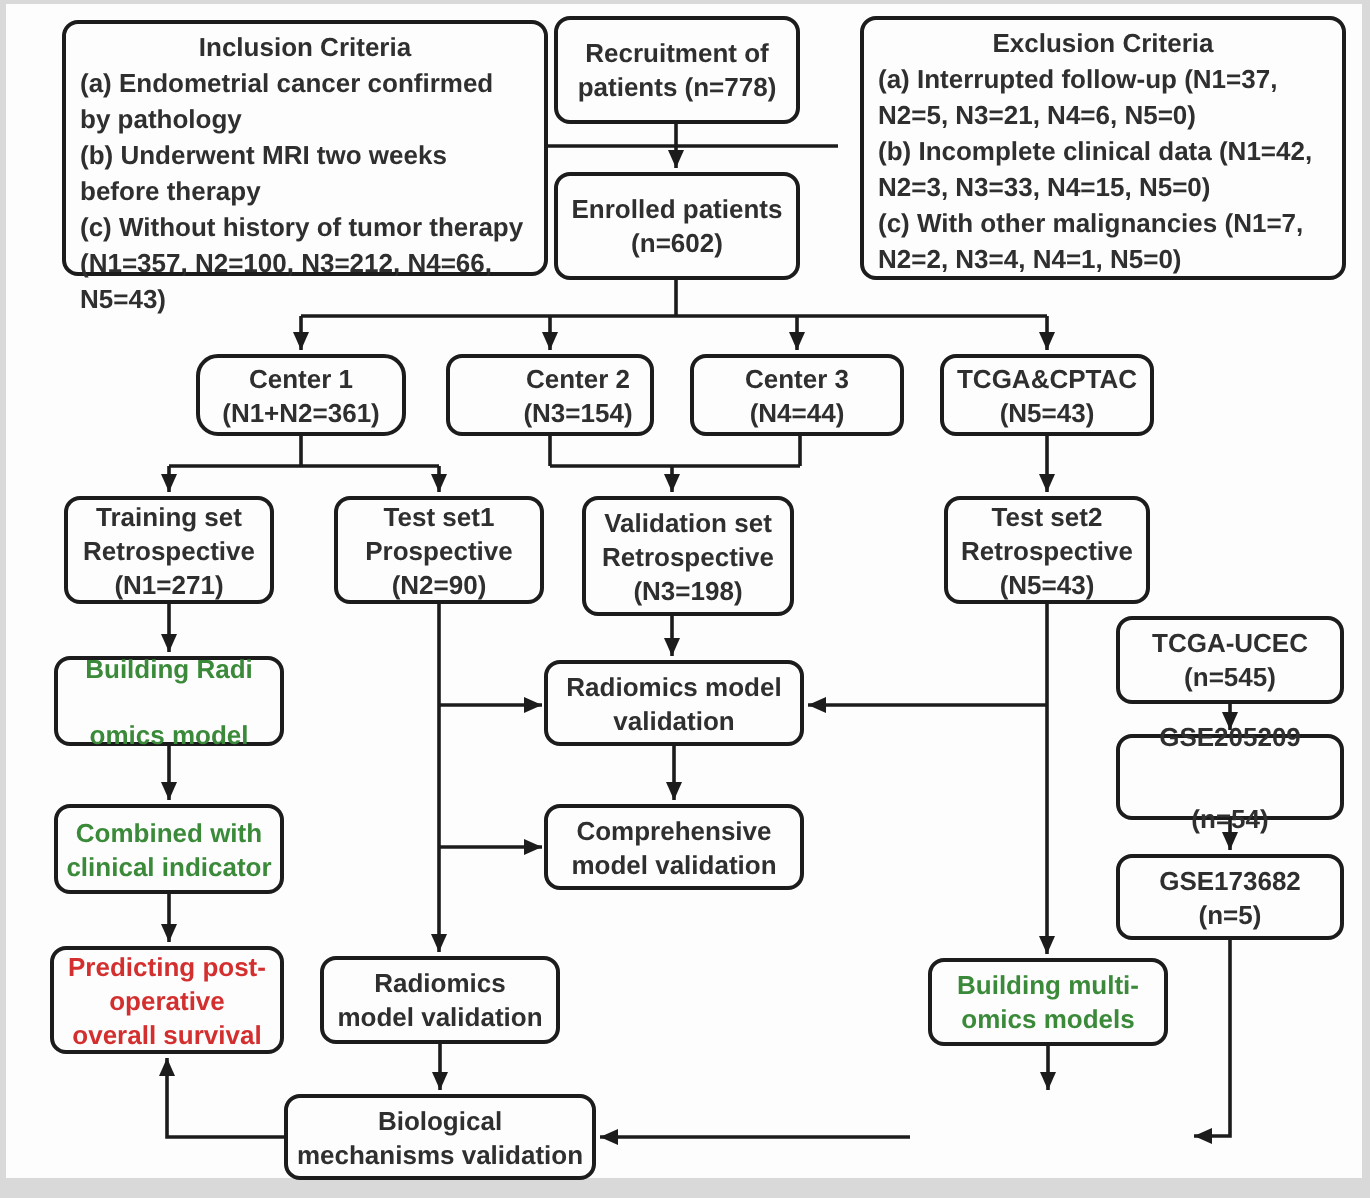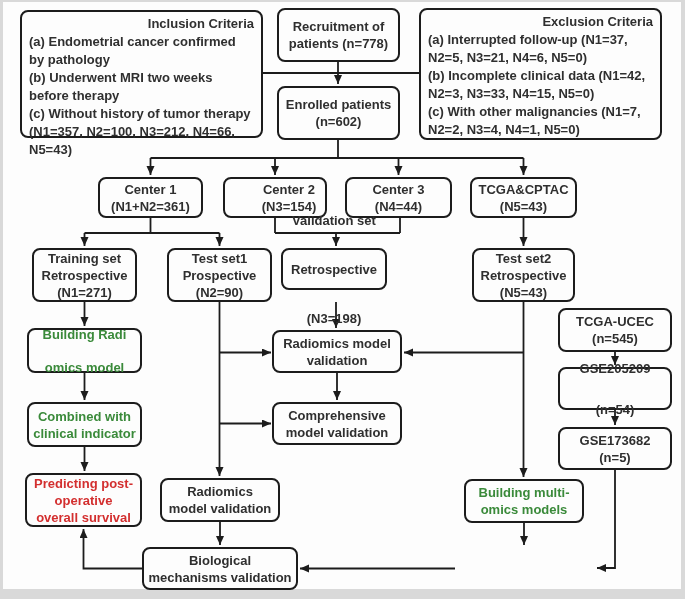--- a/index.html
+++ b/index.html
@@ -9,21 +9,21 @@
   #wires{position:absolute;left:0;top:0;width:685px;height:599px;}
   .wire{fill:none;stroke:#1c1c1c;stroke-width:1.8;}
   .node{
     position:absolute;box-sizing:border-box;
     background:#fdfdfd;border:2px solid #1c1c1c;border-radius:8px;
     display:flex;flex-direction:column;justify-content:center;align-items:center;
     text-align:center;color:#2f2f2f;font-size:13px;line-height:17px;font-weight:600;
   }
   .node.green{color:#3a8a3a;}
   .node.red{color:#d32f2f;}
-  .crit{justify-content:flex-start;align-items:flex-end;text-align:left;padding:3px 7px;line-height:18px;}
+  .crit{justify-content:flex-start;align-items:center;text-align:left;padding:3px 7px;line-height:18px;margin-left:11px;}
   .crit .crit-title{text-align:center;}
 </style>
 </head>
 <body>
 
 <div id="canvas">
   <div id="paper"></div>
 
   <svg id="wires" viewBox="0 0 685 599" xmlns="http://www.w3.org/2000/svg">
     <defs>
@@ -80,21 +80,21 @@
   </div>
 
   <div class="node" style="left:277px;top:8px;width:123px;height:54px;">
     <div>Recruitment of</div>
     <div>patients (n=778)</div>
   </div>
   <div class="node" style="left:277px;top:86px;width:123px;height:54px;">
     <div>Enrolled patients</div>
     <div>(n=602)</div>
   </div>
-  <div class="node" style="left:98px;top:177px;width:105px;height:41px;">
+  <div class="node" style="left:98px;top:177px;width:105px;height:41px;border-radius:11px;">
     <div>Center 1</div>
     <div>(N1+N2=361)</div>
   </div>
   <div class="node" style="left:223px;top:177px;width:104px;height:41px;padding-left:28px;">
     <div>Center 2</div>
     <div>(N3=154)</div>
   </div>
   <div class="node" style="left:345px;top:177px;width:107px;height:41px;">
     <div>Center 3</div>
     <div>(N4=44)</div>
@@ -106,21 +106,21 @@
   <div class="node" style="left:32px;top:248px;width:105px;height:54px;">
     <div>Training set</div>
     <div>Retrospective</div>
     <div>(N1=271)</div>
   </div>
   <div class="node" style="left:167px;top:248px;width:105px;height:54px;">
     <div>Test set1</div>
     <div>Prospective</div>
     <div>(N2=90)</div>
   </div>
-  <div class="node" style="left:281px;top:248px;width:106px;height:42px;gap:32px;">
+  <div class="node" style="left:291px;top:248px;width:106px;height:60px;">
     <div>Validation set</div>
     <div>Retrospective</div>
     <div>(N3=198)</div>
   </div>
   <div class="node" style="left:472px;top:248px;width:103px;height:54px;">
     <div>Test set2</div>
     <div>Retrospective</div>
     <div>(N5=43)</div>
   </div>
   <div class="node green" style="left:27px;top:328px;width:115px;height:45px;gap:16px;">

